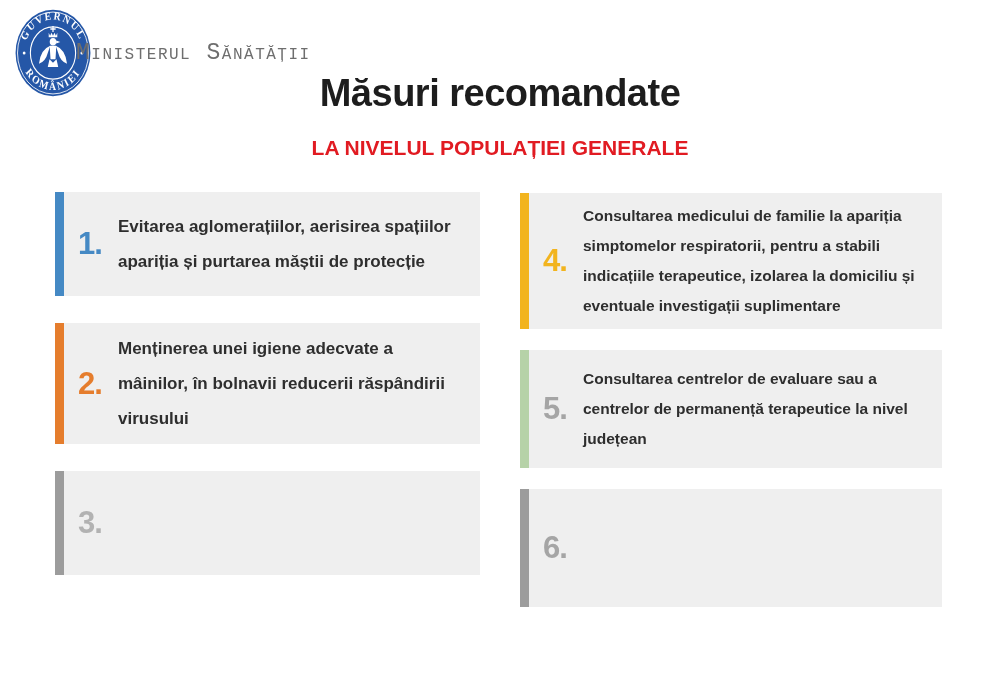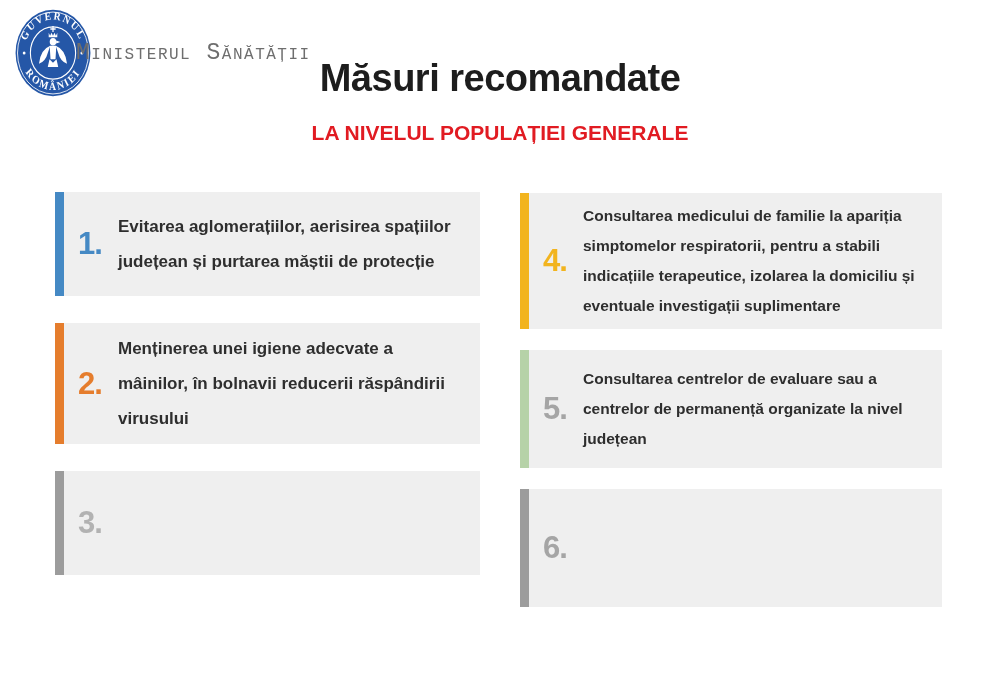--- a/index.html
+++ b/index.html
@@ -19,21 +19,21 @@
     font-family: Liberation Mono, monospace;
     font-variant: small-caps;
     font-size: 23px; letter-spacing: 1.5px;
     color: #6e6e6e;
   }
 
   
   .title-block { position: absolute; left: 0; right: 0; top: 56px; text-align: center; }
   .page-title {
     font-size: 38px; font-weight: 800; color: #1d1d1d;
-    letter-spacing: -0.5px; margin: 1px;
+    letter-spacing: -0.5px; margin: 16px;
   }
   .page-subtitle {
     margin: 21px 0 8px 0;
     font-size: 21px; font-weight: 800; color: #e11b22;
     letter-spacing: 0px;
   }
 
   
   .col { position: absolute; display: flex; flex-direction: column; }
   .col-left  { left: 55px;  top: 192px; width: 425px; gap: 27px; }
@@ -99,21 +99,21 @@
 
 <div class="title-block">
   <h1 class="page-title">Măsuri recomandate</h1>
   <div class="page-subtitle">LA NIVELUL POPULAȚIEI GENERALE</div>
 </div>
 
 <div class="col col-left">
   <div class="measure-card">
     <div class="accent-bar" style="background: rgb(69, 137, 196);"></div>
     <div class="measure-number" style="color: rgb(69, 137, 196);">1.</div>
-    <div class="measure-text">Evitarea aglomerațiilor, aerisirea spațiilor județean și purtarea măștii de protecție</div>
+    <div class="measure-text">Evitarea aglomerațiilor, aerisirea spațiilor apariția și purtarea măștii de protecție</div>
   </div>
   <div class="measure-card">
     <div class="accent-bar" style="background: rgb(229, 125, 45);"></div>
     <div class="measure-number" style="color: rgb(229, 125, 45);">2.</div>
     <div class="measure-text">Menținerea unei igiene adecvate a mâinilor, în bolnavii reducerii răspândirii virusului</div>
   </div>
   <div class="measure-card">
     <div class="accent-bar" style="background: rgb(156, 156, 156);"></div>
     <div class="measure-number" style="color: rgb(178, 178, 178);">3.</div>
   </div>
@@ -121,19 +121,19 @@
 
 <div class="col col-right">
   <div class="measure-card">
     <div class="accent-bar" style="background: rgb(242, 180, 30);"></div>
     <div class="measure-number" style="color: rgb(242, 180, 30);">4.</div>
     <div class="measure-text">Consultarea medicului de familie la apariția simptomelor respiratorii, pentru a stabili indicațiile terapeutice, izolarea la domiciliu și eventuale investigații suplimentare</div>
   </div>
   <div class="measure-card">
     <div class="accent-bar" style="background: rgb(182, 210, 168);"></div>
     <div class="measure-number" style="color: rgb(165, 165, 165);">5.</div>
-    <div class="measure-text">Consultarea centrelor de evaluare sau a centrelor de permanență organizate la nivel județean</div>
+    <div class="measure-text">Consultarea centrelor de evaluare sau a centrelor de permanență terapeutice la nivel județean</div>
   </div>
   <div class="measure-card">
     <div class="accent-bar" style="background: rgb(156, 156, 156);"></div>
     <div class="measure-number" style="color: rgb(165, 165, 165);">6.</div>
   </div>
 </div>
 
 </body></html>

